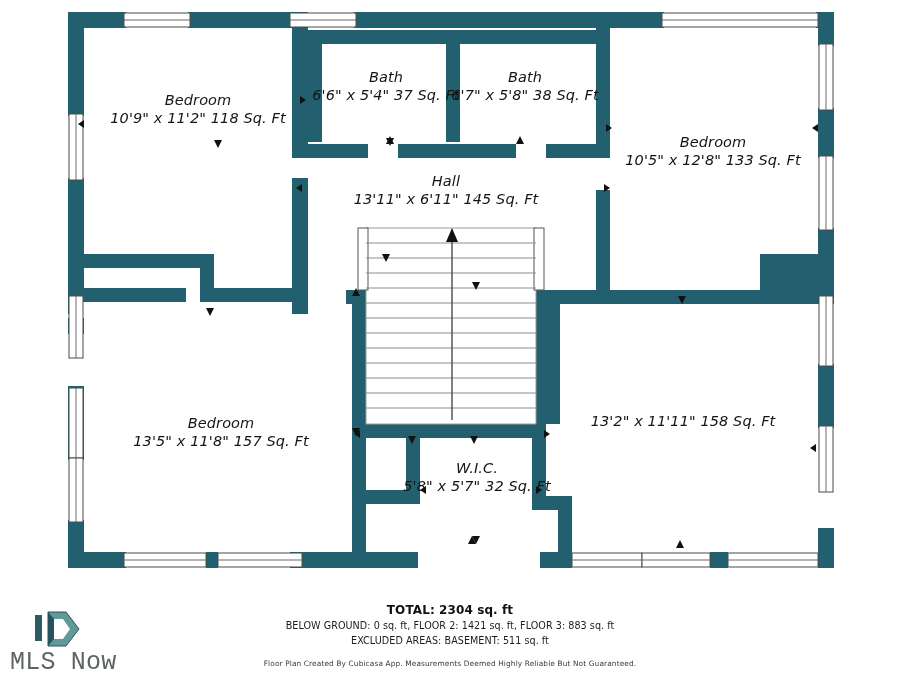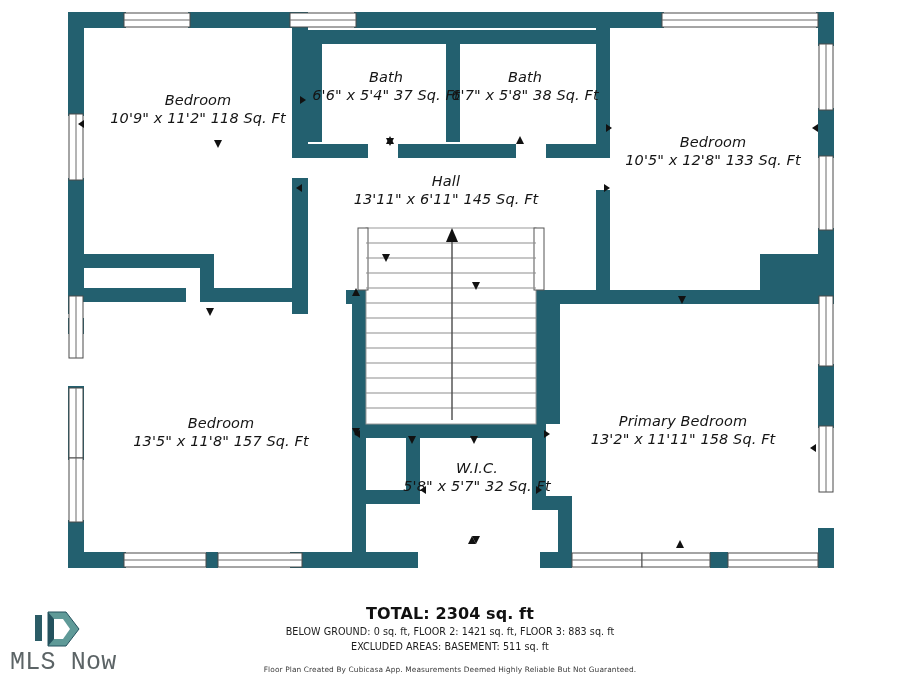--- a/index.html
+++ b/index.html
@@ -48,21 +48,21 @@
   }
   
   #footer-block {
     position: absolute;
     left: 0;
     top: 602px;
     width: 900px;
     text-align: center;
   }
   #footer-total {
-    font-size: 16px;
+    font-size: 12px;
     font-weight: bold;
     color: #111;
     line-height: 1.45;
     letter-spacing: .1px;
   }
   .footer-line {
     font-size: 9.6px;
     color: #1c1c1c;
     line-height: 1.5;
     letter-spacing: .05px;
@@ -370,21 +370,20 @@
     <span class="rl-name">Hall</span>
     <span class="rl-dims">13'11" x 6'11" 145 Sq. Ft</span>
   </div>
 
   <div class="room-label" style="left:221px; top:415px; transform:translate(-50%,0);">
     <span class="rl-name">Bedroom</span>
     <span class="rl-dims">13'5" x 11'8" 157 Sq. Ft</span>
   </div>
 
   <div class="room-label" style="left:683px; top:413px; transform:translate(-50%,0);">
-    <span class="rl-name">Primary Bedroom</span>
     <span class="rl-dims">13'2" x 11'11" 158 Sq. Ft</span>
   </div>
 
   <div class="room-label" style="left:477px; top:460px; transform:translate(-50%,0);">
     <span class="rl-name">W.I.C.</span>
     <span class="rl-dims">5'8" x 5'7" 32 Sq. Ft</span>
   </div>
 
   <div id="footer-block">
     <div id="footer-total">TOTAL: 2304 sq. ft</div>

